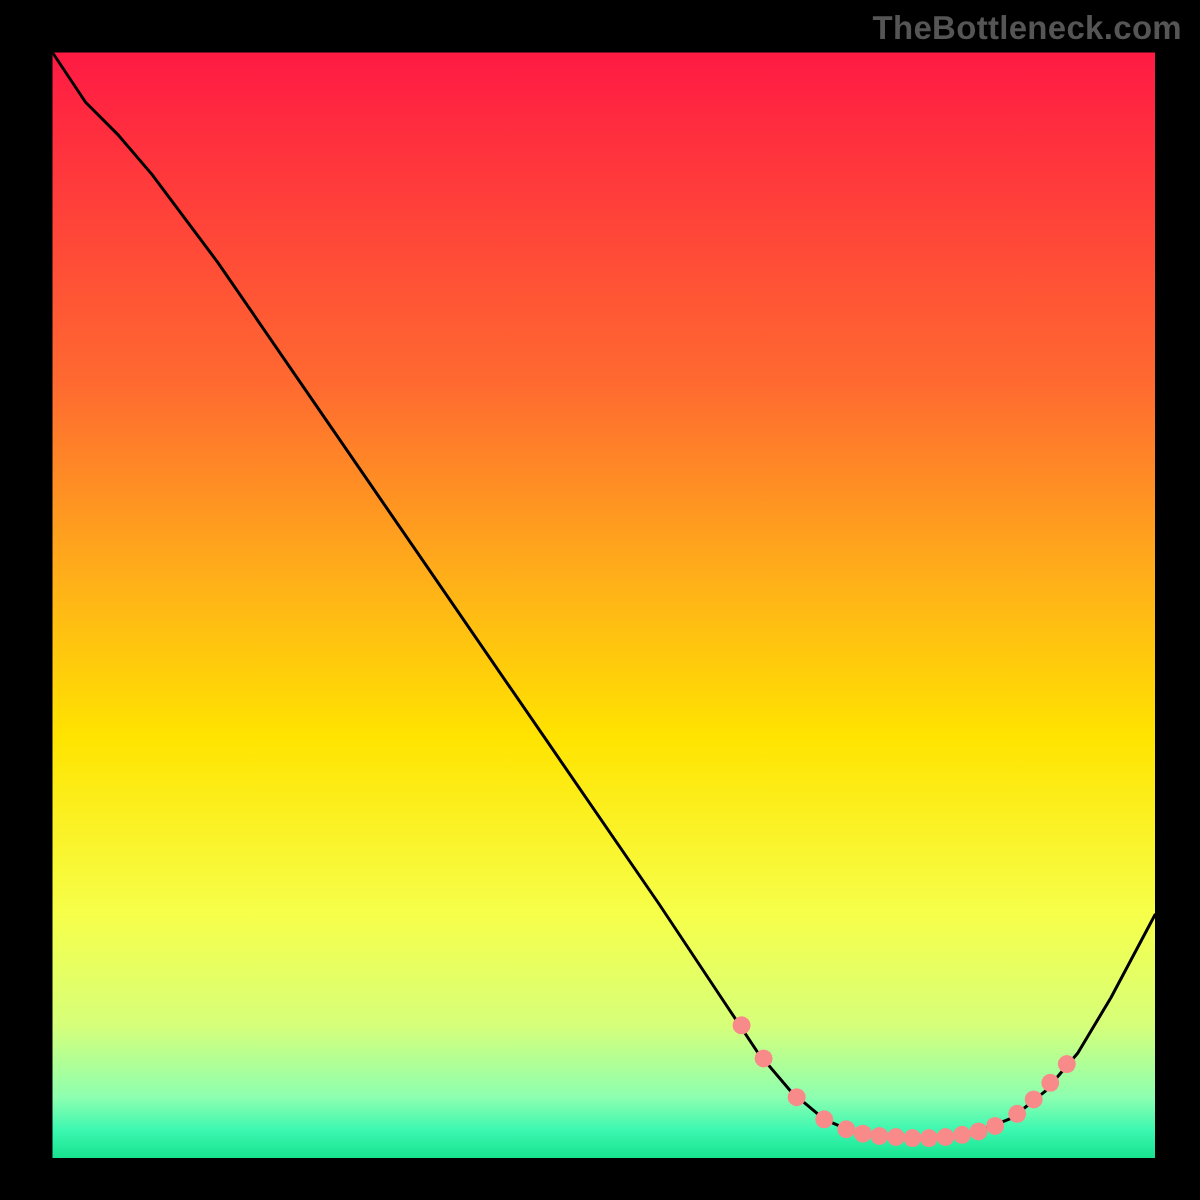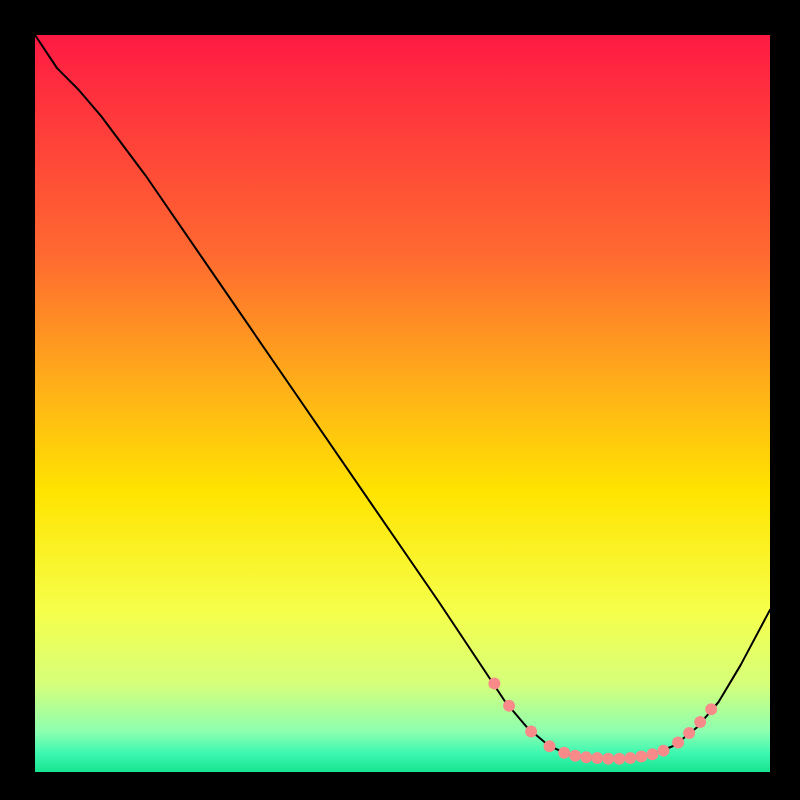--- a/index.html
+++ b/index.html
@@ -65,13 +65,14 @@
         <circle cx="630.35" cy="757.997" r="6" fill="#f98a8a"></circle>
         <circle cx="641.375" cy="756.523" r="6" fill="#f98a8a"></circle>
         <circle cx="652.4" cy="754.312" r="6" fill="#f98a8a"></circle>
         <circle cx="663.425" cy="750.627" r="6" fill="#f98a8a"></circle>
         <circle cx="678.125" cy="742.52" r="6" fill="#f98a8a"></circle>
         <circle cx="689.15" cy="732.939" r="6" fill="#f98a8a"></circle>
         <circle cx="700.1750000000001" cy="721.884" r="6" fill="#f98a8a"></circle>
         <circle cx="711.2" cy="709.355" r="6" fill="#f98a8a"></circle>
       </g>
   </svg>
+  <div id="watermark">TheBottleneck.com</div>
 </div>
 
 </body></html>

